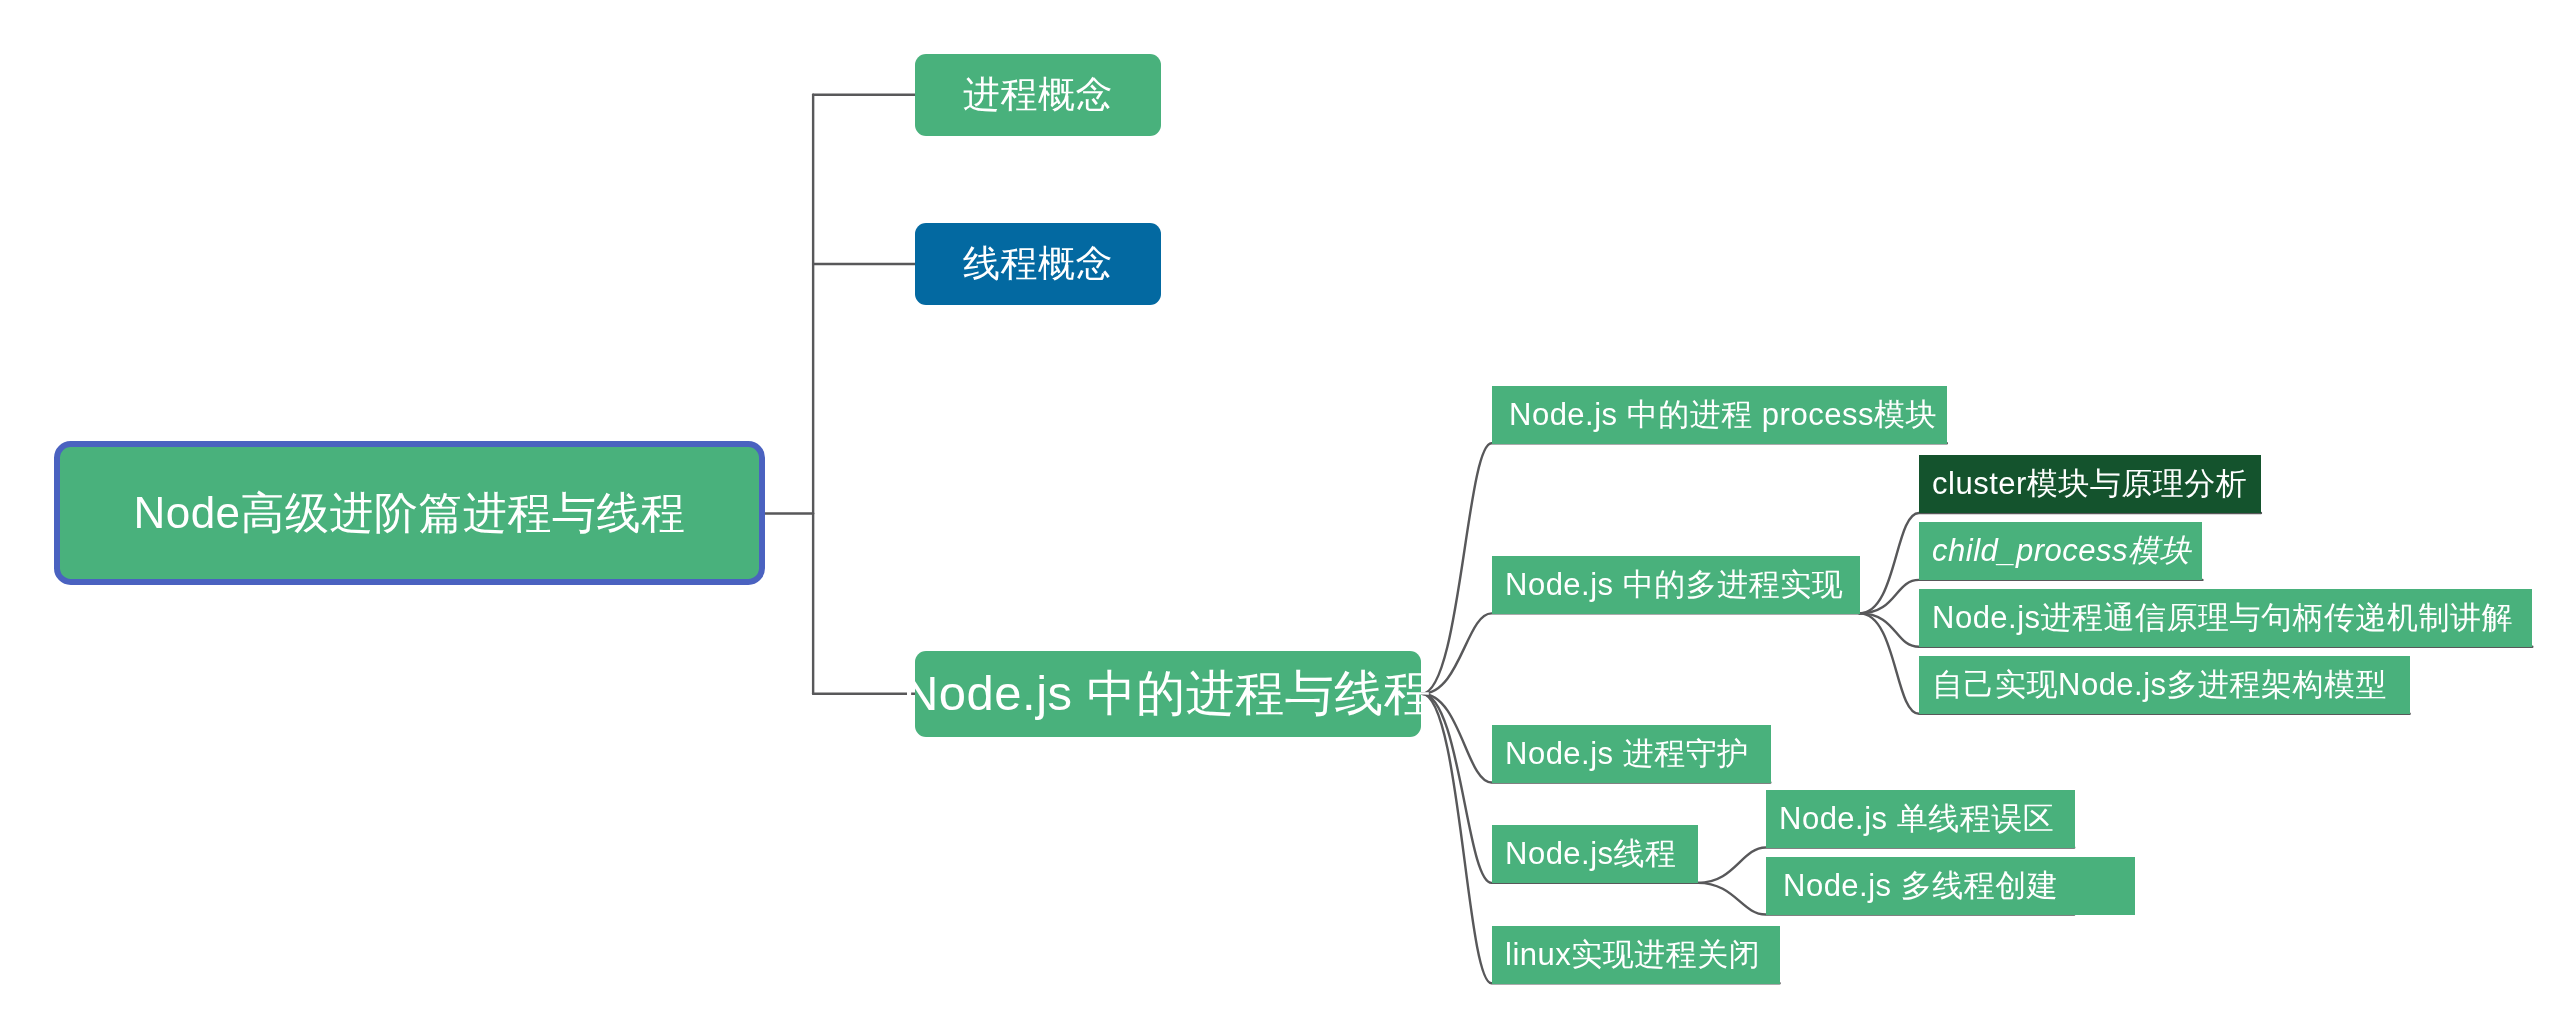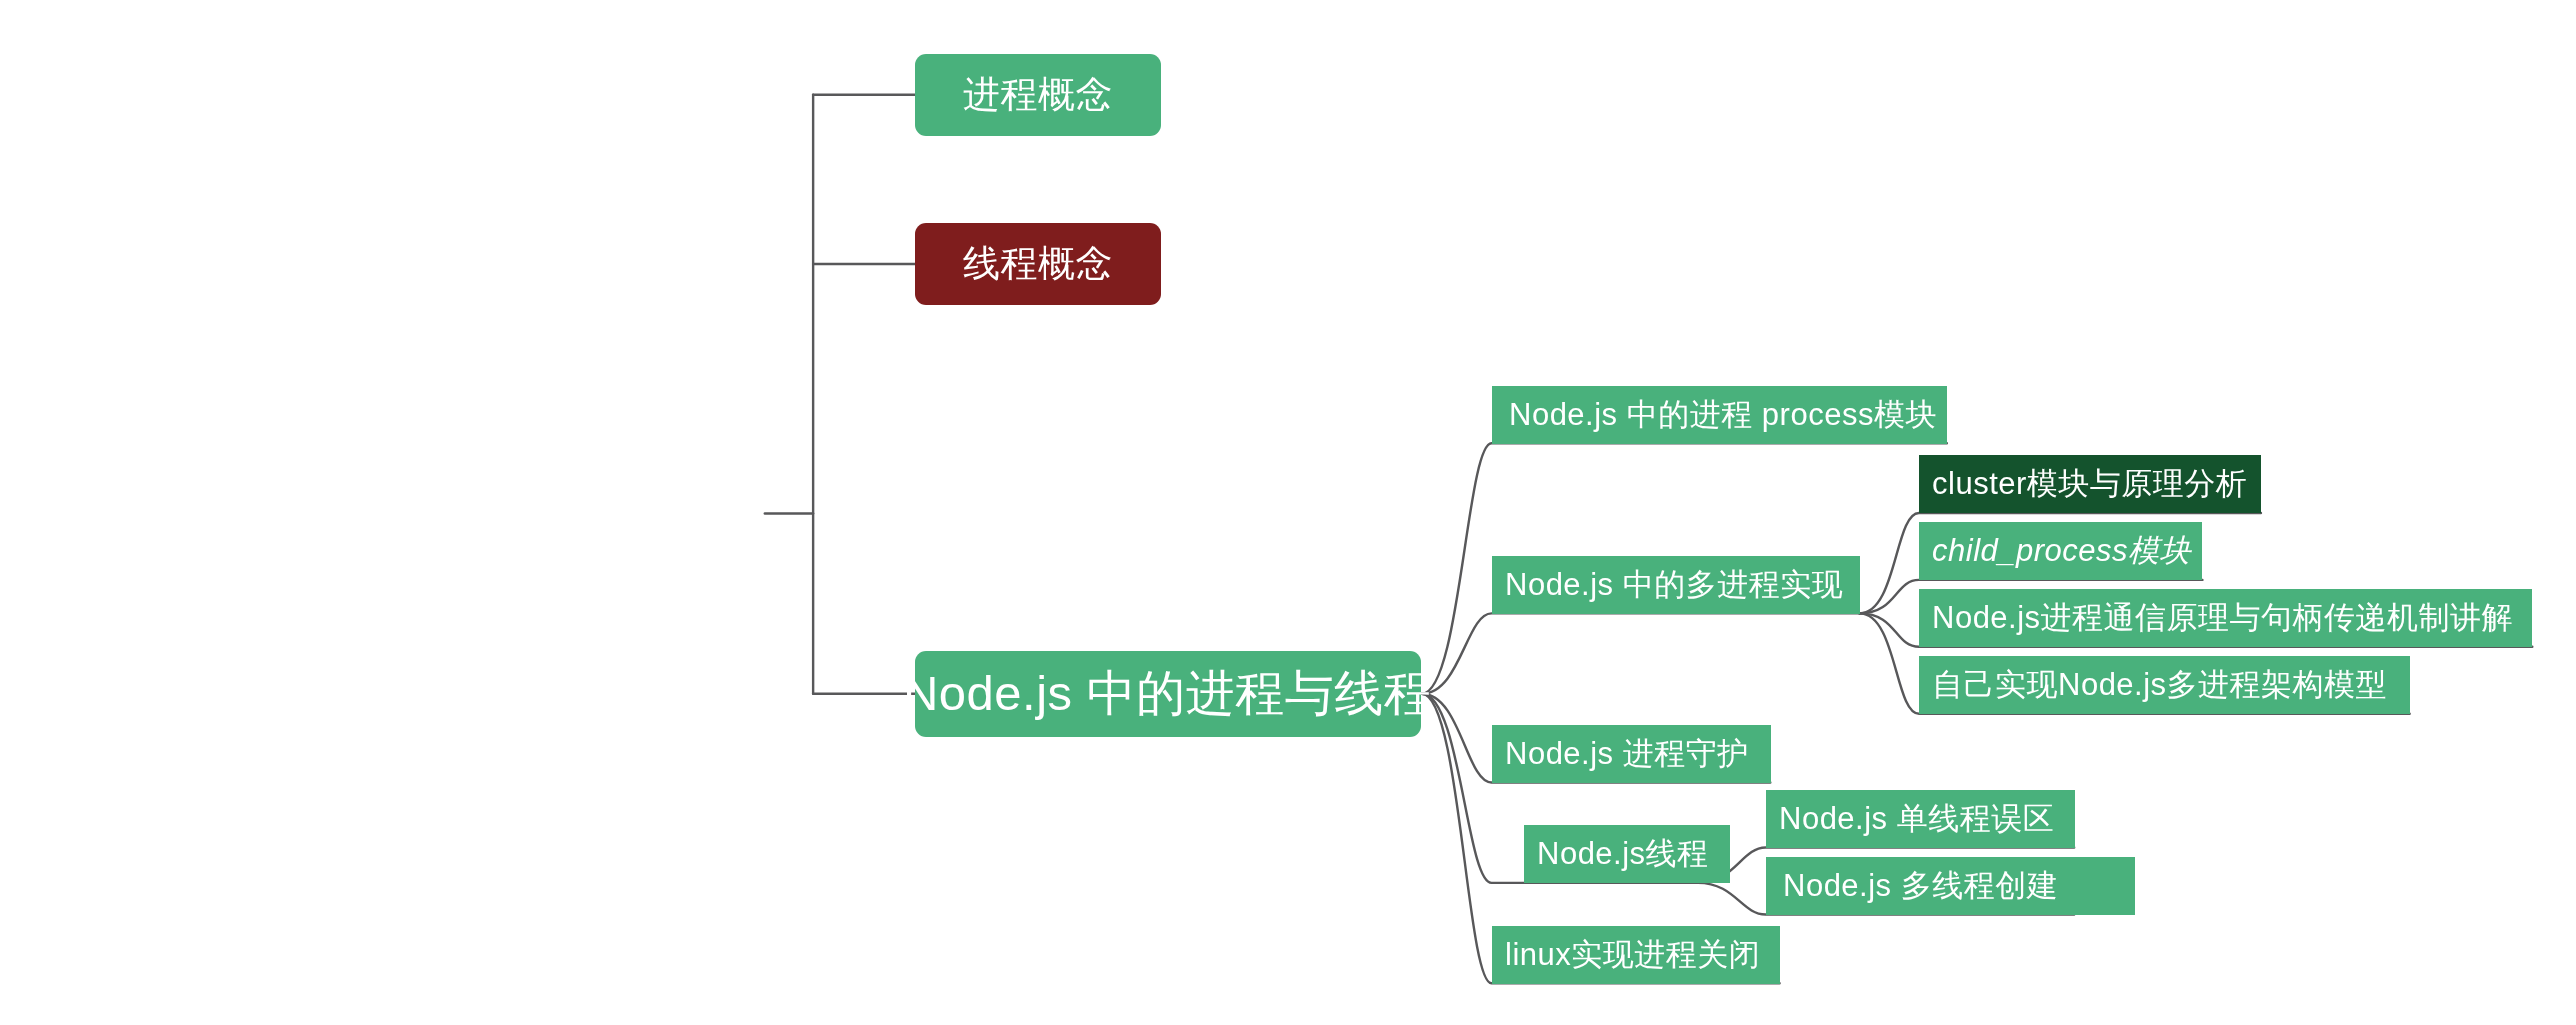--- a/index.html
+++ b/index.html
@@ -74,41 +74,44 @@
         <path d="M 1530 746.5 C 1571.25 746.5, 1578.1875 1058, 1605 1058 L 1915 1058"></path>
         <path d="M 2001 660 C 2041 660, 2039 552, 2065 552 L 2433 552"></path>
         <path d="M 2001 660 C 2041 660, 2039 624, 2065 624 L 2370 624"></path>
         <path d="M 2001 660 C 2041 660, 2039 696, 2065 696 L 2725 696"></path>
         <path d="M 2001 660 C 2041 660, 2039 768, 2065 768 L 2593 768"></path>
         <path d="M 1827 950 C 1867.15 950, 1873.9025 912, 1900 912 L 2232 912"></path>
         <path d="M 1827 950 C 1867.15 950, 1873.9025 984, 1900 984 L 2232 984"></path>
       </g>
   </svg>
 
+  <div class="node node-root" id="node-root" style="left: 54px; top: 441px; width: 711px; height: 144px; font-size: 44px; background: rgb(73, 177, 124); color: rgb(255, 255, 255); border: 6.5px solid rgb(74, 98, 192);">
+    <span class="node-label">Node高级进阶篇进程与线程</span>
+  </div>
 
   <div id="node-host">
       <div class="node node-branch" style="left: 915px; top: 54px; width: 246px; height: 82px; font-size: 37px; background: rgb(73, 177, 124); color: rgb(255, 255, 255);">
         <span class="node-label">进程概念</span>
       </div>
-      <div class="node node-branch" style="left: 915px; top: 223px; width: 246px; height: 82px; font-size: 37px; background: #7f1d1d; color: rgb(255, 255, 255);">
+      <div class="node node-branch" style="left: 915px; top: 223px; width: 246px; height: 82px; font-size: 37px; background: #0369a1; color: rgb(255, 255, 255);">
         <span class="node-label">线程概念</span>
       </div>
       <div class="node node-branch" style="left: 915px; top: 651px; width: 506px; height: 86px; font-size: 49px; background: rgb(73, 177, 124); color: rgb(255, 255, 255);">
         <span class="node-label">Node.js 中的进程与线程</span>
       </div>
       <div class="node node-leaf" style="left: 1492px; top: 386px; width: 455px; height: 58px; font-size: 31px; background: rgb(73, 177, 124); color: rgb(255, 255, 255); padding-left: 17px;">
         <span class="node-label">Node.js 中的进程 process模块</span>
       </div>
       <div class="node node-leaf" style="left: 1492px; top: 556px; width: 368px; height: 58px; font-size: 31px; background: rgb(73, 177, 124); color: rgb(255, 255, 255); padding-left: 13px;">
         <span class="node-label">Node.js 中的多进程实现</span>
       </div>
       <div class="node node-leaf" style="left: 1492px; top: 725px; width: 279px; height: 58px; font-size: 31px; background: rgb(73, 177, 124); color: rgb(255, 255, 255); padding-left: 13px;">
         <span class="node-label">Node.js 进程守护</span>
       </div>
-      <div class="node node-leaf" style="left: 1492px; top: 825px; width: 206px; height: 58px; font-size: 31px; background: rgb(73, 177, 124); color: rgb(255, 255, 255); padding-left: 13px; margin-left: 32px;">
+      <div class="node node-leaf" style="left: 1492px; top: 825px; width: 206px; height: 58px; font-size: 31px; background: rgb(73, 177, 124); color: rgb(255, 255, 255); padding-left: 13px;">
         <span class="node-label">Node.js线程</span>
       </div>
       <div class="node node-leaf" style="left: 1492px; top: 926px; width: 288px; height: 58px; font-size: 31px; background: rgb(73, 177, 124); color: rgb(255, 255, 255); padding-left: 13px;">
         <span class="node-label">linux实现进程关闭</span>
       </div>
       <div class="node node-leaf" style="left: 1919px; top: 455px; width: 342px; height: 58px; font-size: 31px; background: #14532d; color: rgb(255, 255, 255); padding-left: 13px;">
         <span class="node-label">cluster模块与原理分析</span>
       </div>
       <div class="node node-leaf" style="left: 1919px; top: 522px; width: 283px; height: 58px; font-size: 31px; background: rgb(73, 177, 124); color: rgb(255, 255, 255); padding-left: 13px; font-style: italic;">
         <span class="node-label">child_process模块</span>

